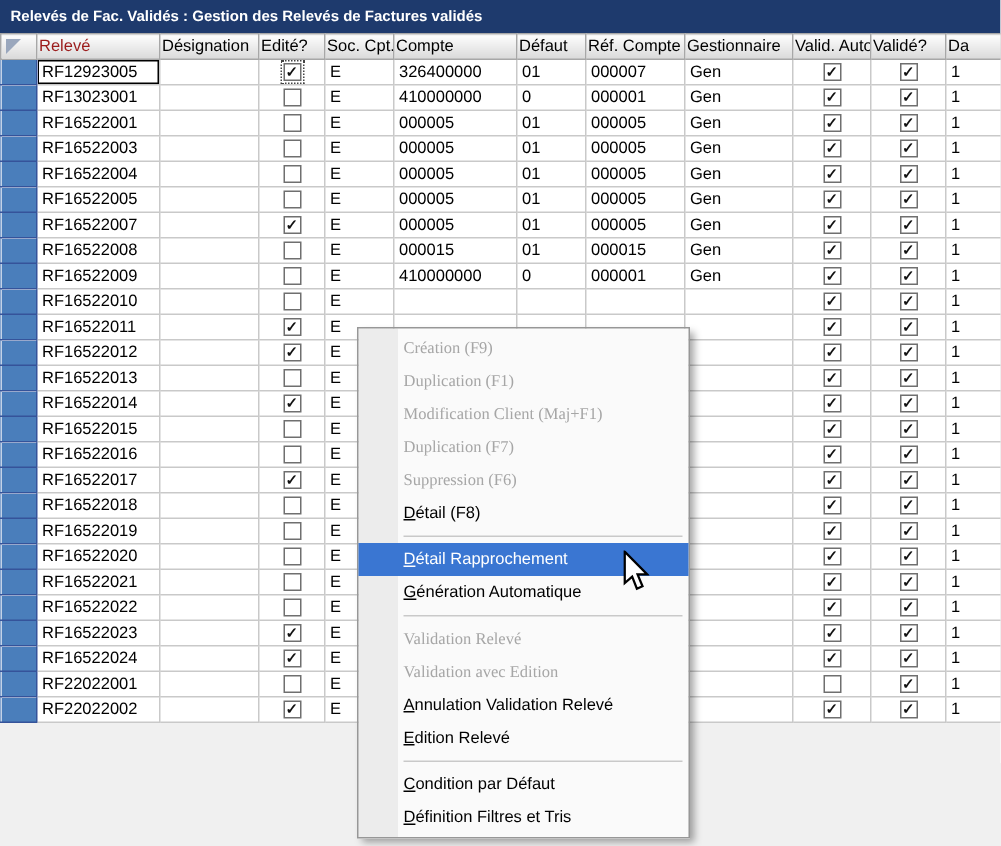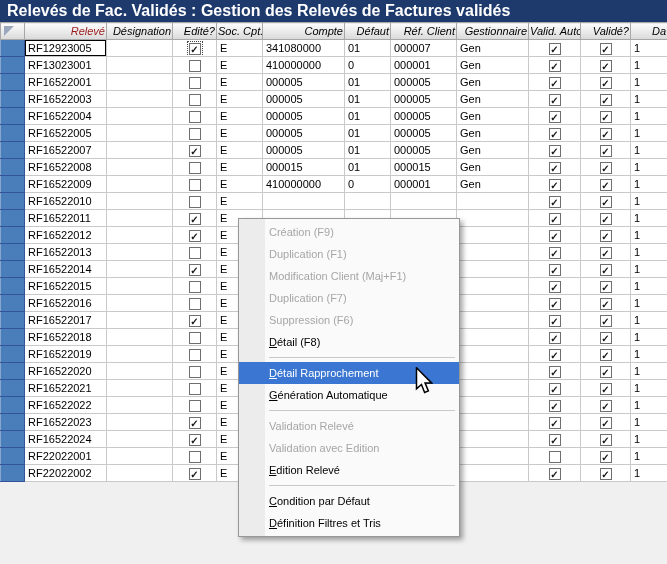--- a/index.html
+++ b/index.html
@@ -18,41 +18,40 @@
     position:relative;
   }
   .titlebar{
     height:22px;
     background:var(--titlebar);
     color:#fff;
     display:flex;
     align-items:center;
     padding:0 7px;
     font-weight:bold;
-    font-size:16px;
+    font-size:10px;
   }
   .grid{position:absolute;top:22px;left:0;}
   table{border-collapse:collapse;table-layout:fixed;width:667px;background:#fff;}
   th,td{
     height:17px;
     line-height:15px;
     border:1px solid #c9c9c9;
     padding:0 3px;
     overflow:hidden;
     white-space:nowrap;
     text-align:left;
     font-weight:normal;
     font-size:11px;
   }
   thead th{
     background:linear-gradient(#fdfdfd,#d9d9d9);
     border:1px solid #a7a7a7;
-    text-align:right;
+    text-align:left;
     padding:0 1px;
-    font-style:italic;
   }
   thead th.sorted{color:var(--sorted);}
   th.corner{position:relative;}
   th.corner .tri{
     position:absolute;left:3px;top:3px;width:0;height:0;
     border-top:10px solid #9aa7bd;border-right:10px solid transparent;
   }
   td.rowsel{
     background:var(--rowsel);
     border-color:#87a6cf #35539a #35539a #87a6cf;
@@ -74,21 +73,21 @@
     box-shadow:3px 3px 5px rgba(0,0,0,.35);
     padding:2px 0;
     z-index:10;
   }
   .menu-item{
     height:22px;line-height:22px;
     padding-left:30px;padding-right:8px;
     color:#000;white-space:nowrap;overflow:hidden;
     font-size:11px;
   }
-  .menu-item.disabled{color:#a6a6a6;}
+  .menu-item.disabled{color:#a6a6a6;font-family:Liberation Serif, serif;}
   .menu-item.highlighted{background:var(--hl);color:#fff;}
   .menu-sep{height:1px;background:#c9c9c9;margin:4px 4px 4px 30px;}
   u{text-decoration:underline;}
   .cursor{position:absolute;left:415px;top:367px;z-index:20;pointer-events:none;}
 </style>
 </head>
 <body>
 
 <div class="window">
 
@@ -116,35 +115,35 @@
         <tr>
           <th class="corner">
               <span class="tri"></span>
             </th>
           <th class="sorted">Relevé</th>
           <th>Désignation</th>
           <th>Edité?</th>
           <th>Soc. Cpt.</th>
           <th>Compte</th>
           <th>Défaut</th>
-          <th>Réf. Client</th>
+          <th>Réf. Compte</th>
           <th>Gestionnaire</th>
           <th>Valid. Auto</th>
           <th>Validé?</th>
           <th>Da</th>
         </tr>
       </thead>
       <tbody id="grid-body">
           <tr>
             <td class="rowsel"></td>
             <td class="focuscell">RF12923005</td>
             <td></td>
             <td class="cbcell"><span class="cb focus">✓</span></td>
             <td>E</td>
-            <td>341080000</td>
+            <td>326400000</td>
             <td>01</td>
             <td>000007</td>
             <td>Gen</td>
             <td class="cbcell"><span class="cb">✓</span></td>
             <td class="cbcell"><span class="cb">✓</span></td>
             <td>1</td>
           </tr>
           <tr>
             <td class="rowsel"></td>
             <td>RF13023001</td>
@@ -505,20 +504,21 @@
       <div class="menu-item disabled">Modification Client (Maj+F1)</div>
       <div class="menu-item disabled">Duplication (F7)</div>
       <div class="menu-item disabled">Suppression (F6)</div>
       <div class="menu-item"><u>D</u>étail (F8)</div>
       <div class="menu-sep"></div>
       <div class="menu-item highlighted"><u>D</u>étail Rapprochement</div>
       <div class="menu-item"><u>G</u>énération Automatique</div>
       <div class="menu-sep"></div>
       <div class="menu-item disabled">Validation Relevé</div>
       <div class="menu-item disabled">Validation avec Edition</div>
+      <div class="menu-item"><u>A</u>nnulation Validation Relevé</div>
       <div class="menu-item"><u>E</u>dition Relevé</div>
       <div class="menu-sep"></div>
       <div class="menu-item"><u>C</u>ondition par Défaut</div>
       <div class="menu-item"><u>D</u>éfinition Filtres et Tris</div>
     </div>
 
   <div class="cursor">
     <svg width="18" height="27" viewBox="0 0 12 18">
       <path d="M1 0.5 L1 14.5 L4.3 11.6 L6.4 17 L8.9 15.9 L6.7 10.6 L11 10.6 Z" fill="#ffffff" stroke="#000000" stroke-width="1"></path>
     </svg>

